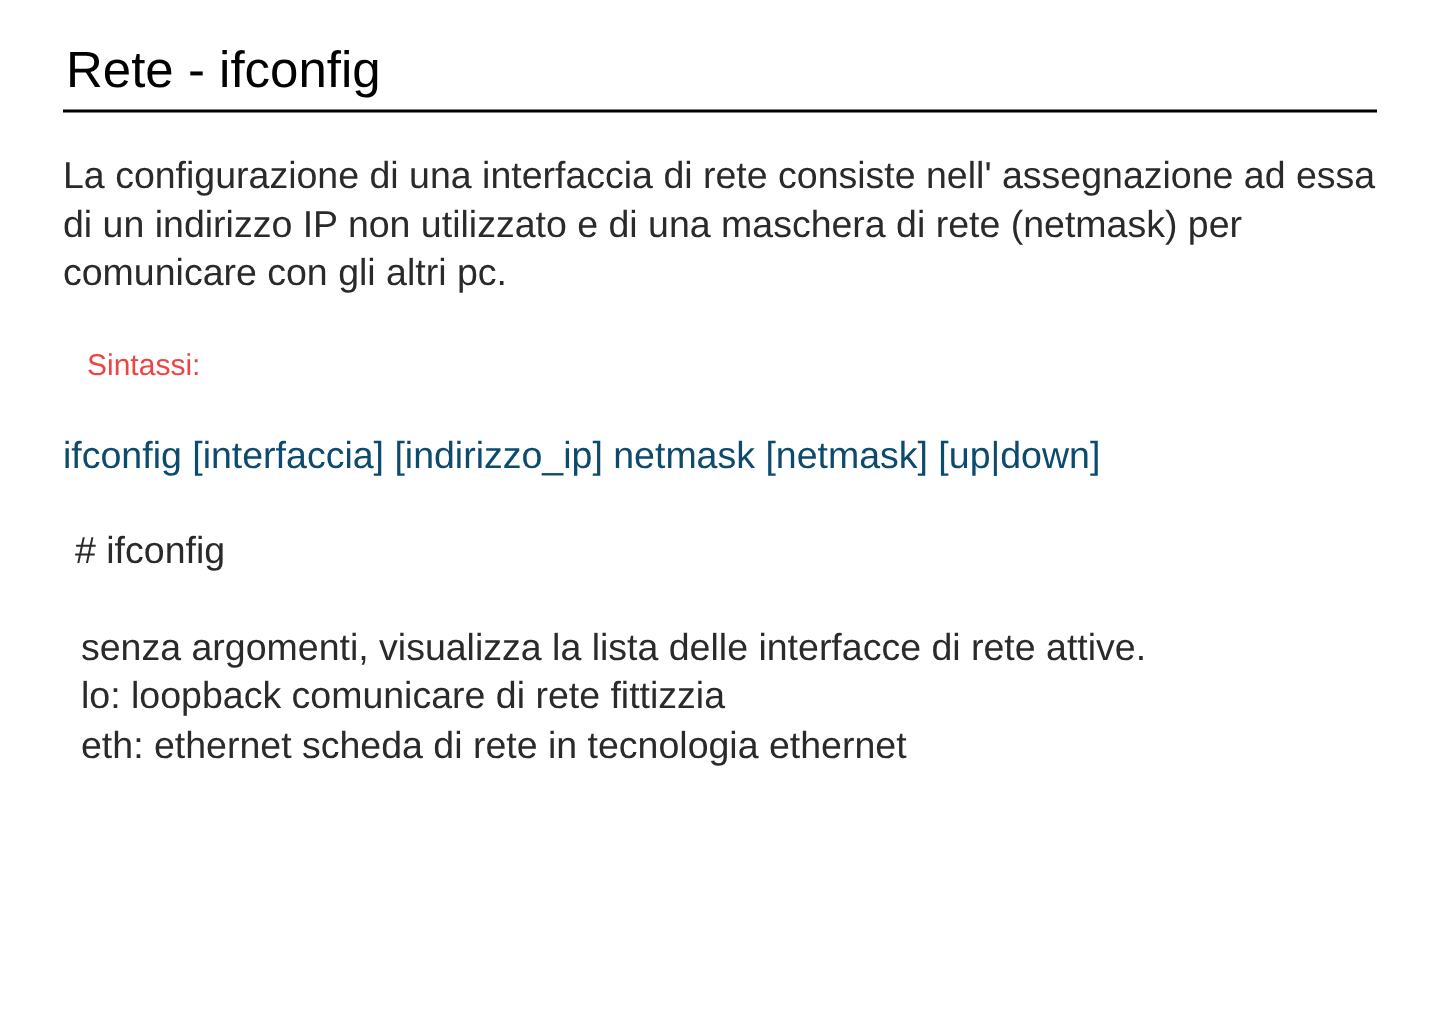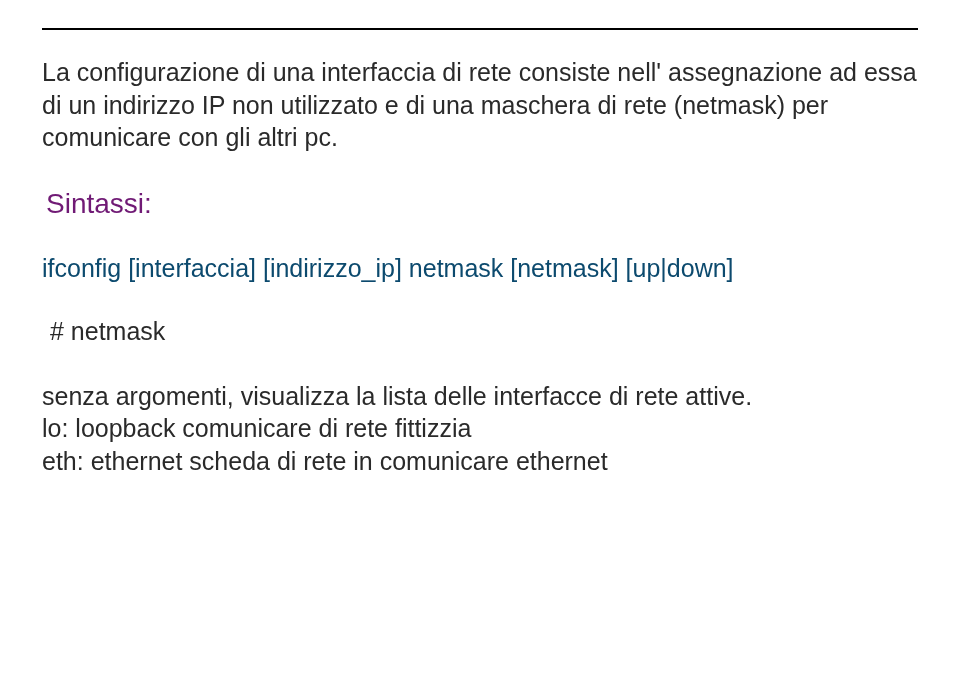--- a/index.html
+++ b/index.html
@@ -29,48 +29,49 @@
     border-top: 2px solid #000;
     margin: 0 0 26px 0;
   }
   .para {
     font-size: 25px;
     line-height: 1.3;
     margin: 12px 0 34px 0;
     color: #2a2a2a;
   }
   .label {
-    font-size: 28px;
-    margin: 0 0 34px 4px;
-    color: #701a75;
+    font-size: 20px;
+    margin: 0 0 34px 16px;
+    color: #ef4444;
   }
   .syntax {
     font-size: 25px;
     margin: 0 0 34px 0;
     color: #0c4a6e;
   }
   .cmd {
     font-size: 25px;
     margin: 0 0 34px 8px;
     color: #2a2a2a;
   }
   .desc {
     font-size: 25px;
     line-height: 1.3;
-    margin: 0;
+    margin: 12px;
     color: #2a2a2a;
   }
 </style>
 </head>
 <body>
 
 <div class="page">
+  <h1 class="title">Rete - ifconfig</h1>
   <hr class="rule">
   <p class="para">La configurazione di una interfaccia di rete consiste nell' assegnazione ad essa di un indirizzo IP non utilizzato e di una maschera di rete (netmask) per comunicare con gli altri pc.</p>
   <p class="label">Sintassi:</p>
   <p class="syntax">ifconfig [interfaccia] [indirizzo_ip] netmask [netmask] [up|down]</p>
-  <p class="cmd"># netmask</p>
+  <p class="cmd"># ifconfig</p>
   <p class="desc">
     <span>senza argomenti, visualizza la lista delle interfacce di rete attive.</span><br>
     <span>lo: loopback  comunicare di rete fittizzia</span><br>
-    <span>eth: ethernet scheda di rete in comunicare ethernet</span>
+    <span>eth: ethernet scheda di rete in tecnologia ethernet</span>
   </p>
 </div>
 
 </body></html>

